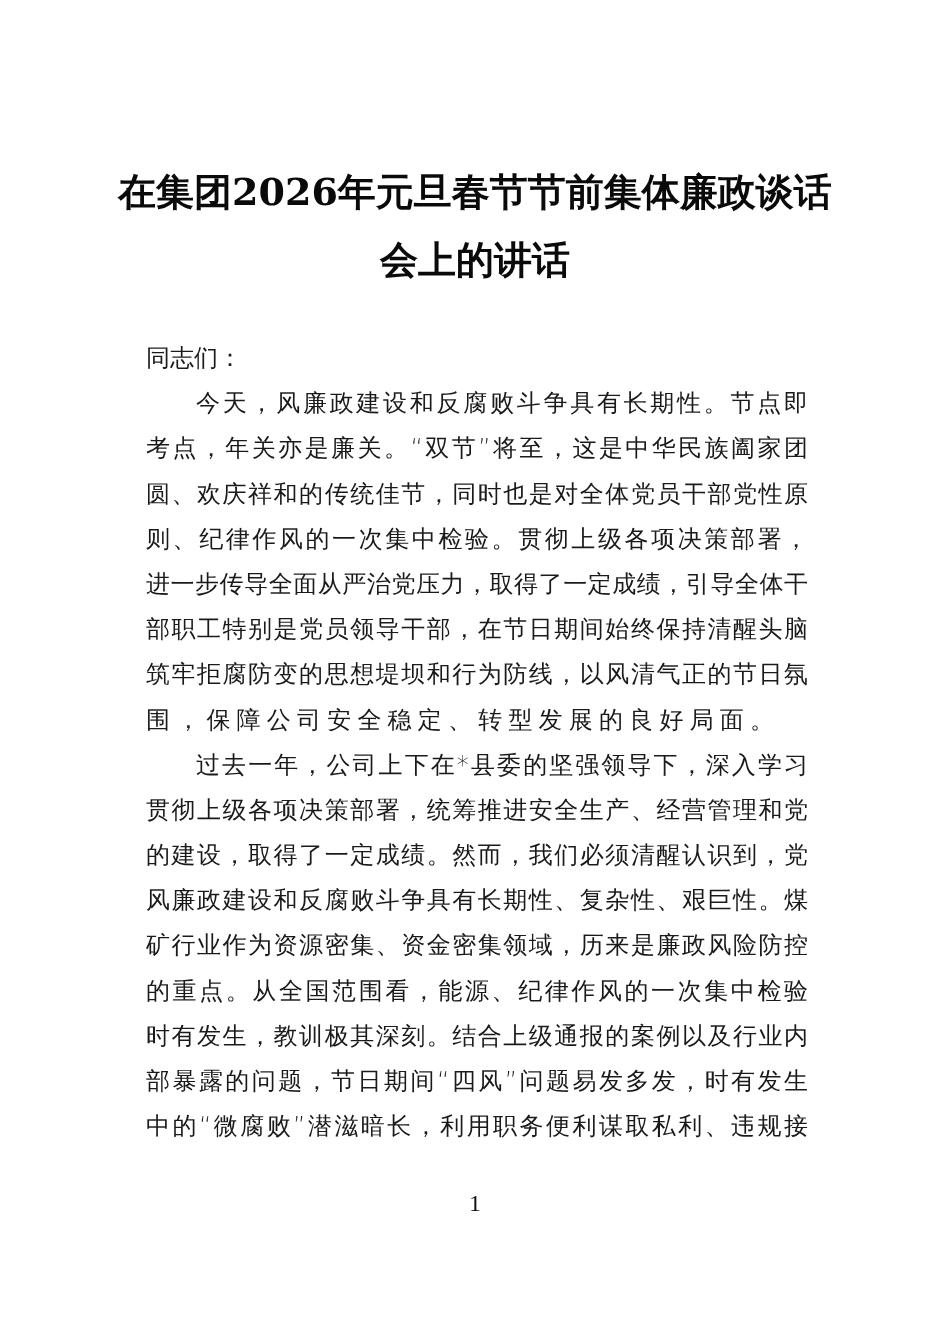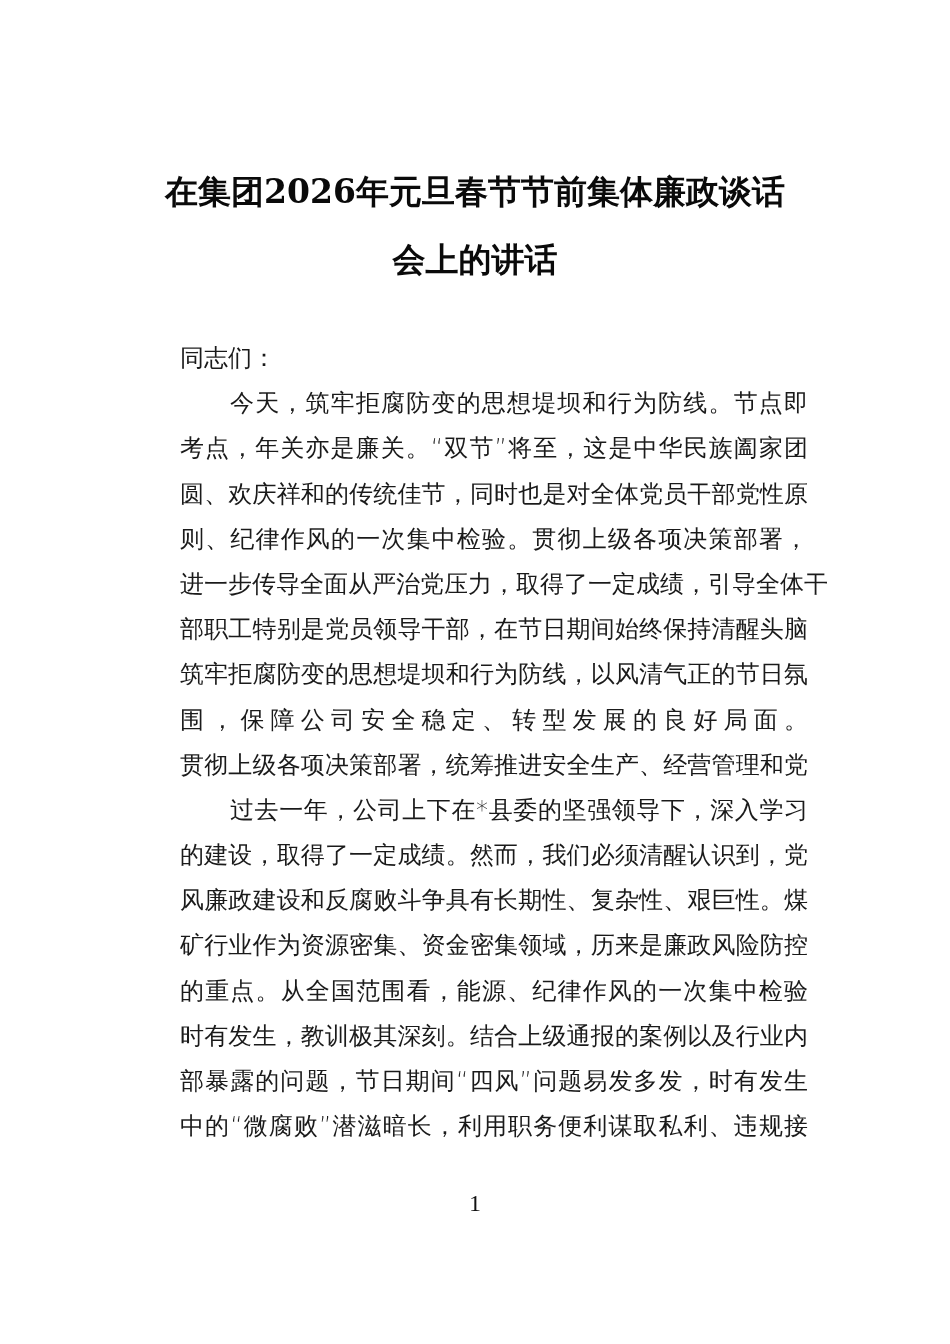--- a/index.html
+++ b/index.html
@@ -22,21 +22,21 @@
       height: 1344px;
       background: #ffffff;
     }
     .title-line {
       position: absolute;
       left: 0;
       width: 950px;
       text-align: center;
       font-family: "DejaVu Serif", "Liberation Serif", serif;
       font-weight: bold;
-      font-size: 33px;
+      font-size: 38px;
       line-height: 40px;
       letter-spacing: 0px;
       color: #0a0a0a;
       white-space: nowrap;
     }
     .title-line.l1 { top: 172px; }
     .title-line.l2 { top: 240px; }
 
     .body-text {
       position: absolute;
@@ -47,21 +47,20 @@
     .line {
       height: 45.2px;
       font-family: "DejaVu Sans", "Liberation Sans", sans-serif;
       font-size: 24px;
       line-height: 36px;
       white-space: nowrap;
       text-align: justify;
       text-align-last: justify;
       color: #1a1a1a;
       font-weight: 300;
-      margin-left: 34px;
     }
     .line.salutation {
       text-align: left;
       text-align-last: left;
     }
     .line.last {
       text-align: right;
       text-align-last: left;
       letter-spacing: 6.2px;
     }
@@ -84,31 +83,31 @@
 <body>
 
 <div class="page">
 
   <div class="title-line l1">在集团2026年元旦春节节前集体廉政谈话</div>
   <div class="title-line l2">会上的讲话</div>
 
   <div class="body-text">
     <div class="line salutation">同志们：</div>
 
-    <div class="line indent">今天，筑牢拒腐防变的思想堤坝和行为防线。节点即</div>
+    <div class="line indent">今天，风廉政建设和反腐败斗争具有长期性。节点即</div>
     <div class="line">考点，年关亦是廉关。“双节”将至，这是中华民族阖家团</div>
     <div class="line">圆、欢庆祥和的传统佳节，同时也是对全体党员干部党性原</div>
     <div class="line">则、纪律作风的一次集中检验。贯彻上级各项决策部署，</div>
     <div class="line">进一步传导全面从严治党压力，取得了一定成绩，引导全体干</div>
     <div class="line">部职工特别是党员领导干部，在节日期间始终保持清醒头脑</div>
     <div class="line">筑牢拒腐防变的思想堤坝和行为防线，以风清气正的节日氛</div>
     <div class="line last">围，保障公司安全稳定、转型发展的良好局面。</div>
 
+    <div class="line indent">过去一年，公司上下在*县委的坚强领导下，深入学习</div>
     <div class="line">贯彻上级各项决策部署，统筹推进安全生产、经营管理和党</div>
-    <div class="line indent">过去一年，公司上下在*县委的坚强领导下，深入学习</div>
     <div class="line">的建设，取得了一定成绩。然而，我们必须清醒认识到，党</div>
     <div class="line">风廉政建设和反腐败斗争具有长期性、复杂性、艰巨性。煤</div>
     <div class="line">矿行业作为资源密集、资金密集领域，历来是廉政风险防控</div>
     <div class="line">的重点。从全国范围看，能源、纪律作风的一次集中检验</div>
     <div class="line">时有发生，教训极其深刻。结合上级通报的案例以及行业内</div>
     <div class="line">部暴露的问题，节日期间“四风”问题易发多发，时有发生</div>
     <div class="line">中的“微腐败”潜滋暗长，利用职务便利谋取私利、违规接</div>
   </div>
 
   <div class="page-number">1</div>

